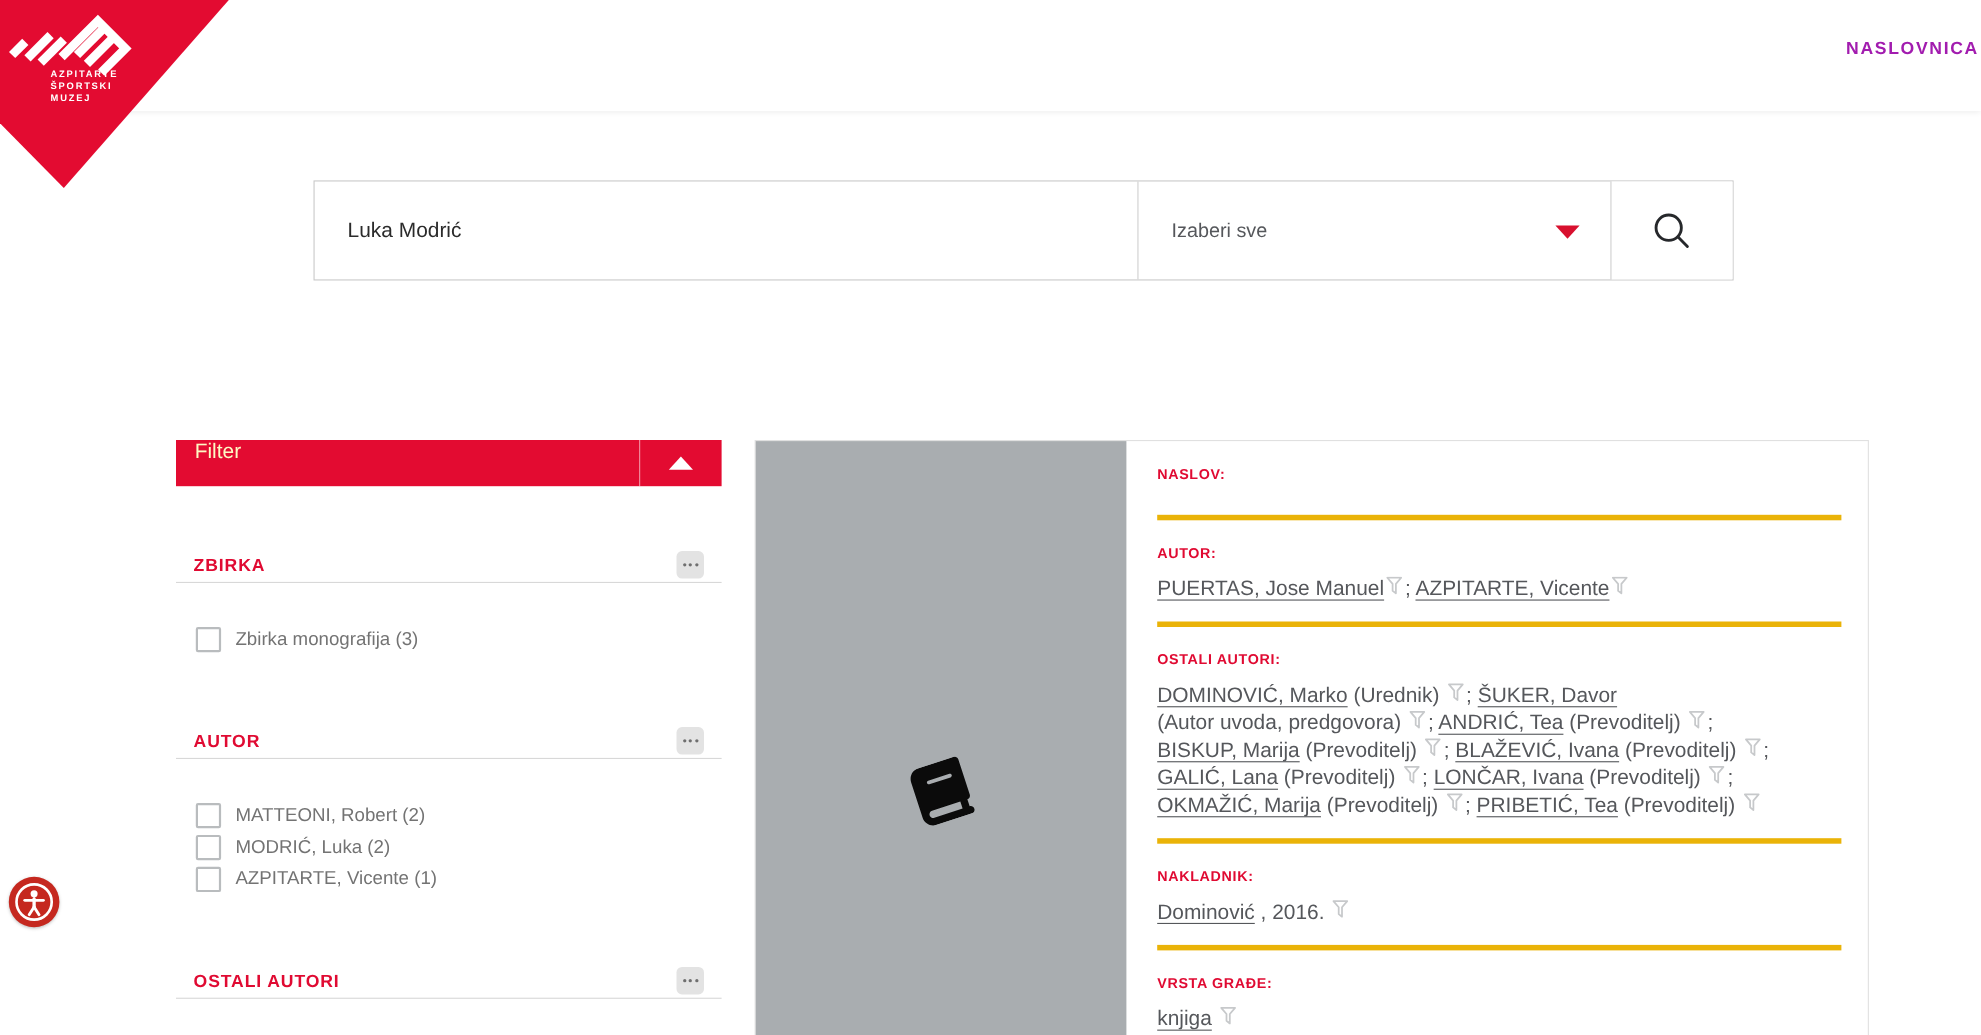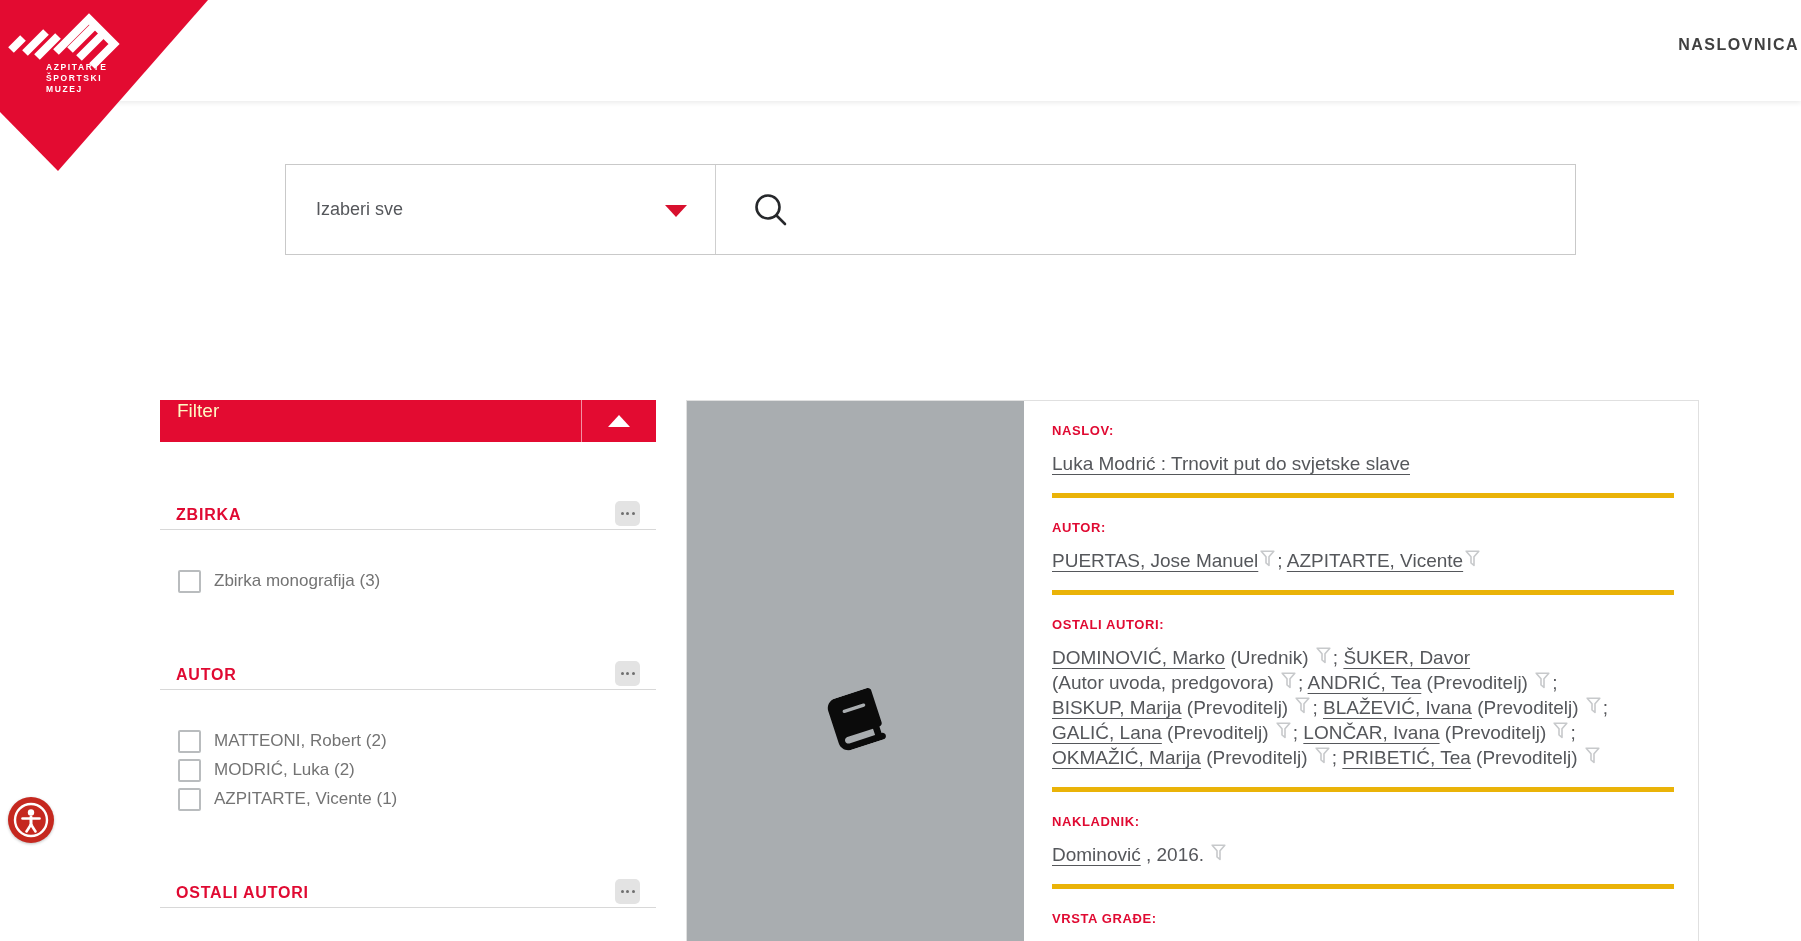--- a/index.html
+++ b/index.html
@@ -6,21 +6,21 @@
   body{
     width:1801px;height:941px;overflow:hidden;position:relative;background:#ffffff;
     font-family:"Liberation Sans",sans-serif;
   }
   .page{position:absolute;inset:0;}
 
   
   .header{position:absolute;left:0;top:0;width:1801px;height:101px;background:#fff;
     box-shadow:0 2px 5px rgba(0,0,0,0.08);z-index:2;}
   .nav-home{position:absolute;top:36px;right:2px;font-size:16px;font-weight:bold;
-    letter-spacing:1.5px;color:#404040;white-space:nowrap;cursor:pointer;}
+    letter-spacing:1.5px;color:#a21caf;white-space:nowrap;cursor:pointer;}
 
   
   .logo{position:absolute;left:0;top:0;width:212px;height:175px;z-index:5;cursor:pointer;}
   .logo svg{display:block;}
   .logo-text{position:absolute;left:46px;top:62px;color:#fff;font-size:8.5px;font-weight:bold;
     letter-spacing:1.6px;line-height:11px;}
 
   
   .searchbar{position:absolute;left:285px;top:164px;width:1291px;height:91px;
     border:1px solid #c9c9c9;display:flex;box-sizing:border-box;background:#fff;z-index:1;}
@@ -98,20 +98,23 @@
       </g>
     </svg>
     <div class="logo-text">
       <div>AZPITARTE</div>
       <div>ŠPORTSKI</div>
       <div>MUZEJ</div>
     </div>
   </div>
 
   <div class="searchbar">
+    <div class="search-input-wrap">
+      <input class="search-input" type="text" value="Luka Modrić" style="">
+    </div>
     <div class="search-scope">
       <span class="scope-label">Izaberi sve</span>
       <span class="scope-caret"></span>
     </div>
     <button class="search-btn">
       <svg width="40" height="40" viewBox="0 0 40 40">
         <circle cx="17" cy="17" r="11.5" fill="none" stroke="#26282b" stroke-width="2.6"></circle>
         <line x1="25.5" y1="25.5" x2="34" y2="34" stroke="#26282b" stroke-width="2.6" stroke-linecap="round"></line>
       </svg>
     </button>
@@ -186,23 +189,20 @@
 
   <div class="result-panel">
     <div class="cover-placeholder">
       <svg class="book-icon" width="54" height="54" viewBox="0 0 448 512">
         <path fill="#0b0b0b" d="M96 0C43 0 0 43 0 96V416c0 53 43 96 96 96H384h32c17.7 0 32-14.3 32-32s-14.3-32-32-32V384c17.7 0 32-14.3 32-32V32c0-17.7-14.3-32-32-32H384 96zm0 384H352v64H96c-17.7 0-32-14.3-32-32s14.3-32 32-32zm32-240c0-8.8 7.2-16 16-16H336c8.8 0 16 7.2 16 16s-7.2 16-16 16H144c-8.8 0-16-7.2-16-16z"></path>
       </svg>
     </div>
     <div class="record-fields">
   <div class="record-field">
     <div class="field-label">NASLOV:</div>
-    <div class="field-value">
-            <div class="value-line"><a class="rec-link">Luka Modrić : Trnovit put do svjetske slave</a></div>
-          </div>
   </div>
 
   <div class="record-field">
     <div class="field-label">AUTOR:</div>
     <div class="field-value">
             <div class="value-line"><a class="rec-link">PUERTAS, Jose Manuel</a><svg class="funnel" width="15" height="17" viewBox="0 0 15 17">
                 <path d="M1.2 1.2 h12.6 L9 6.8 v8.6 l-3 -2.4 V6.8 Z" fill="none" stroke="#c7c9cb" stroke-width="1.6" stroke-linejoin="round"></path>
               </svg><span>; </span><a class="rec-link">AZPITARTE, Vicente</a><svg class="funnel" width="15" height="17" viewBox="0 0 15 17">
                 <path d="M1.2 1.2 h12.6 L9 6.8 v8.6 l-3 -2.4 V6.8 Z" fill="none" stroke="#c7c9cb" stroke-width="1.6" stroke-linejoin="round"></path>
               </svg></div>

